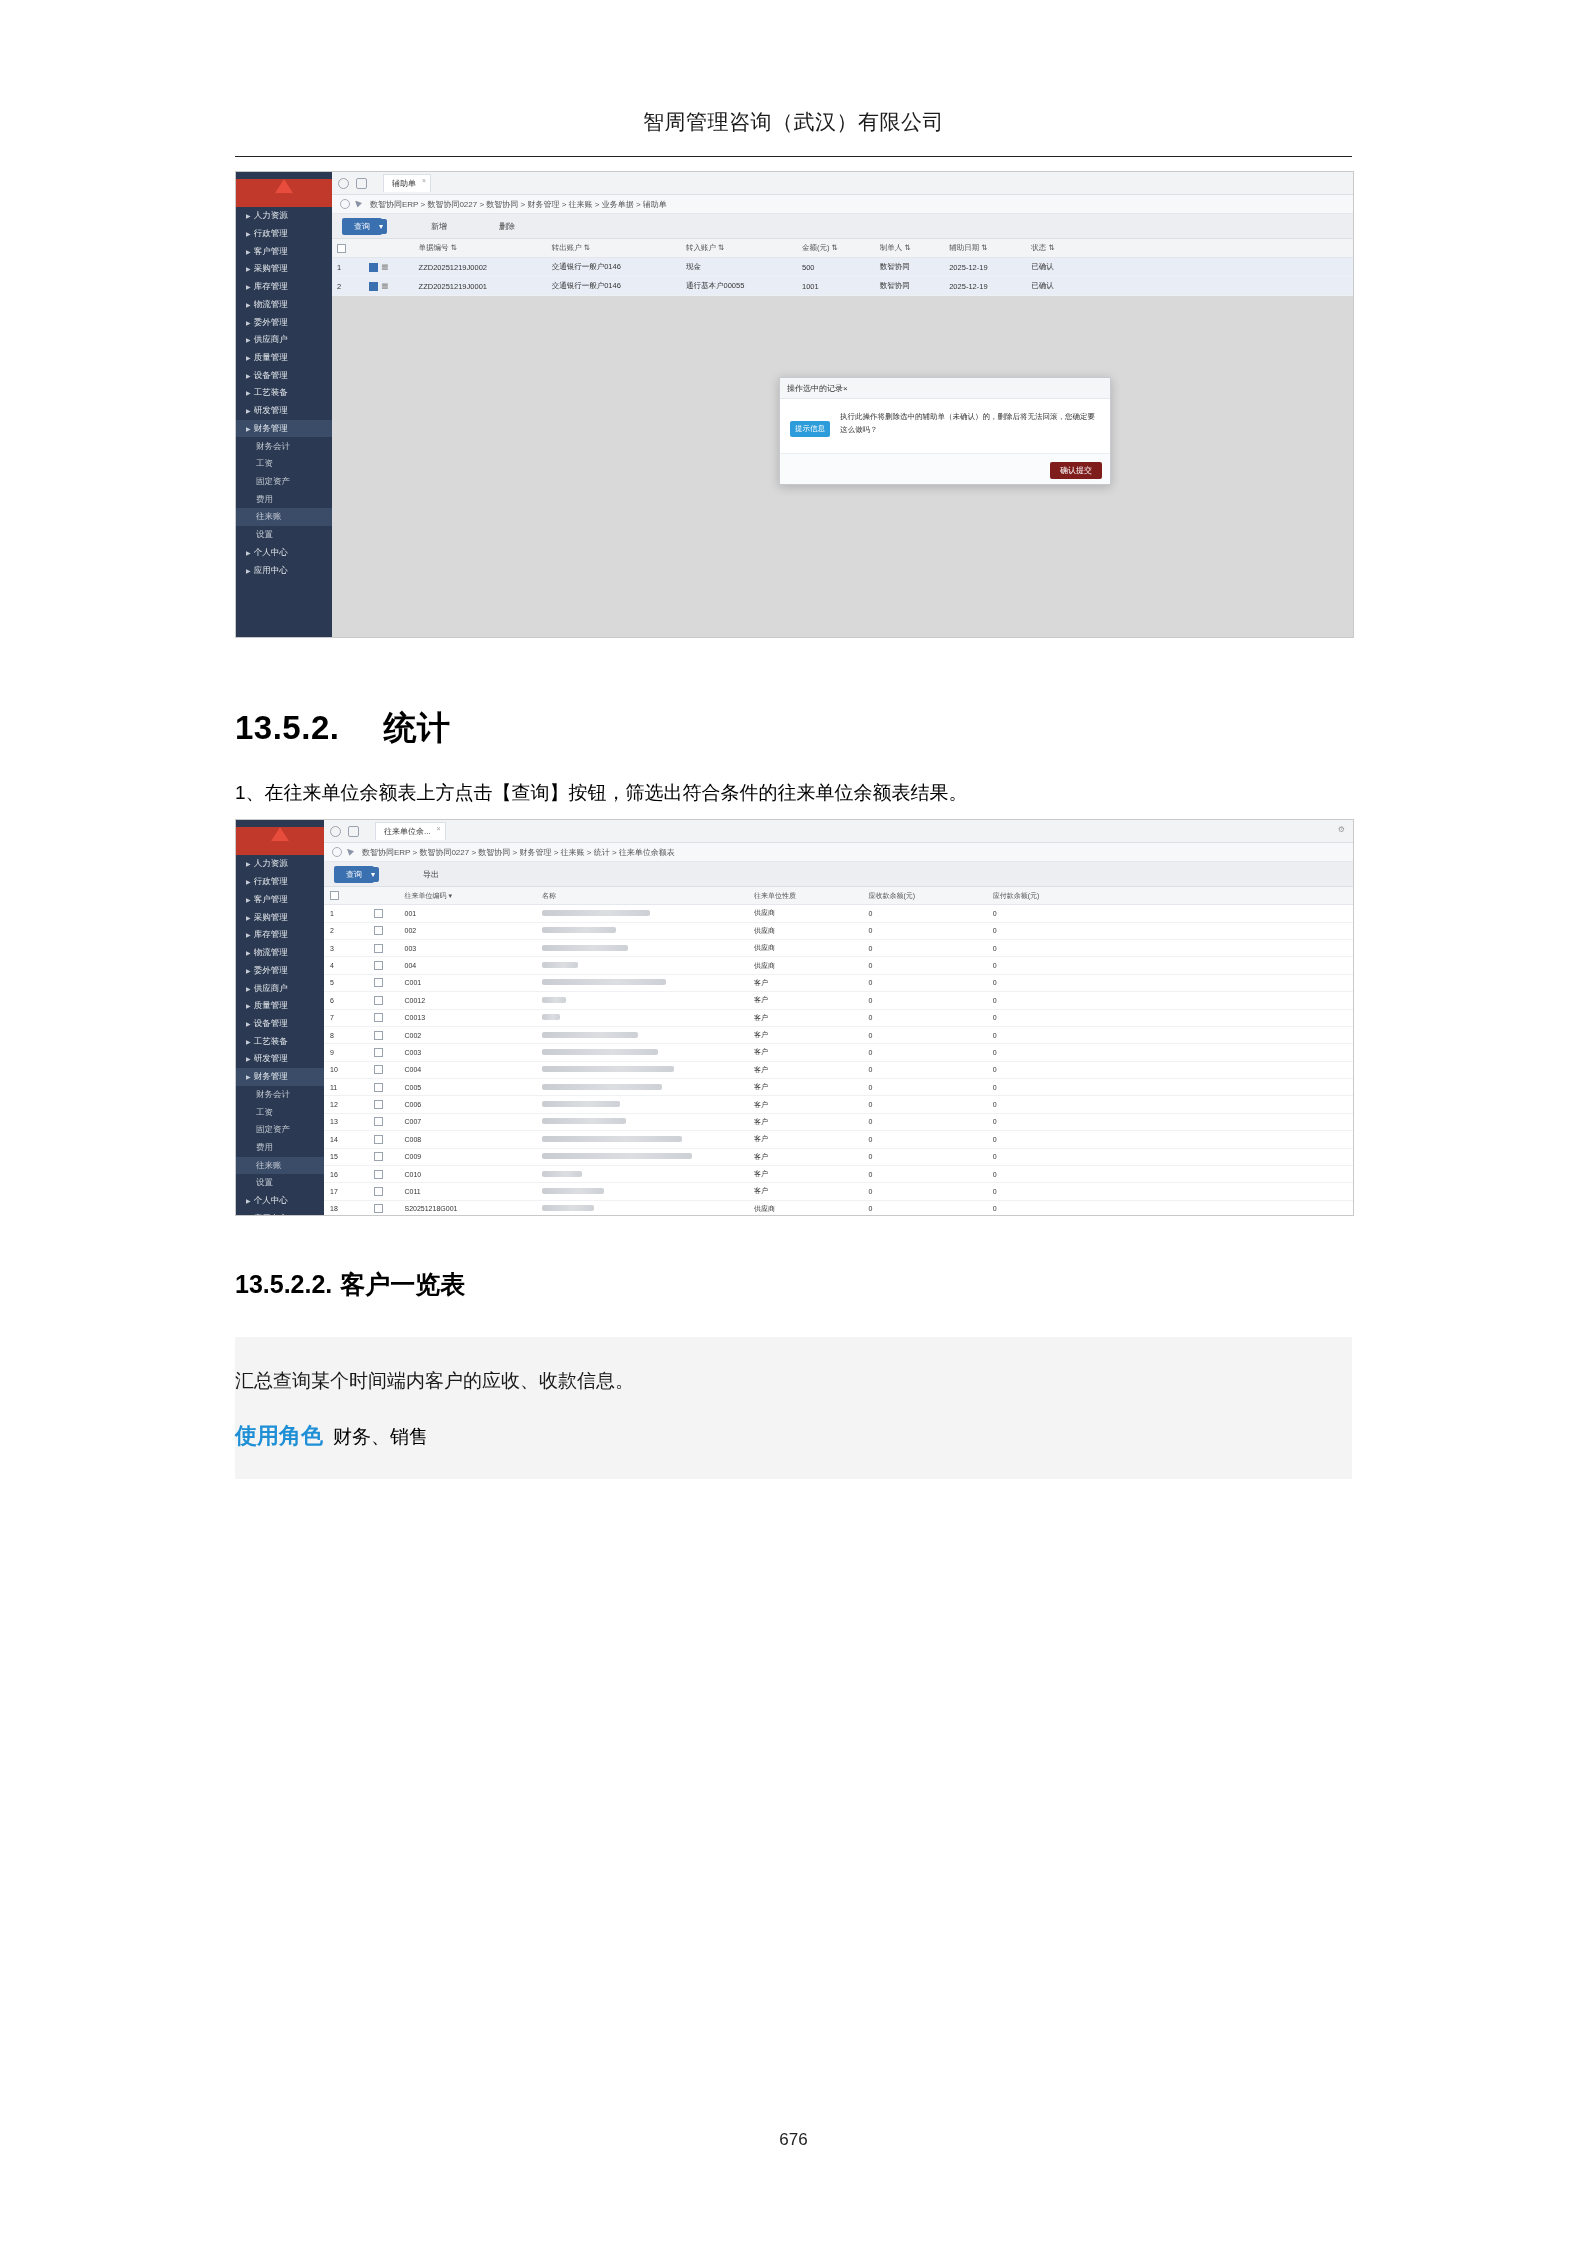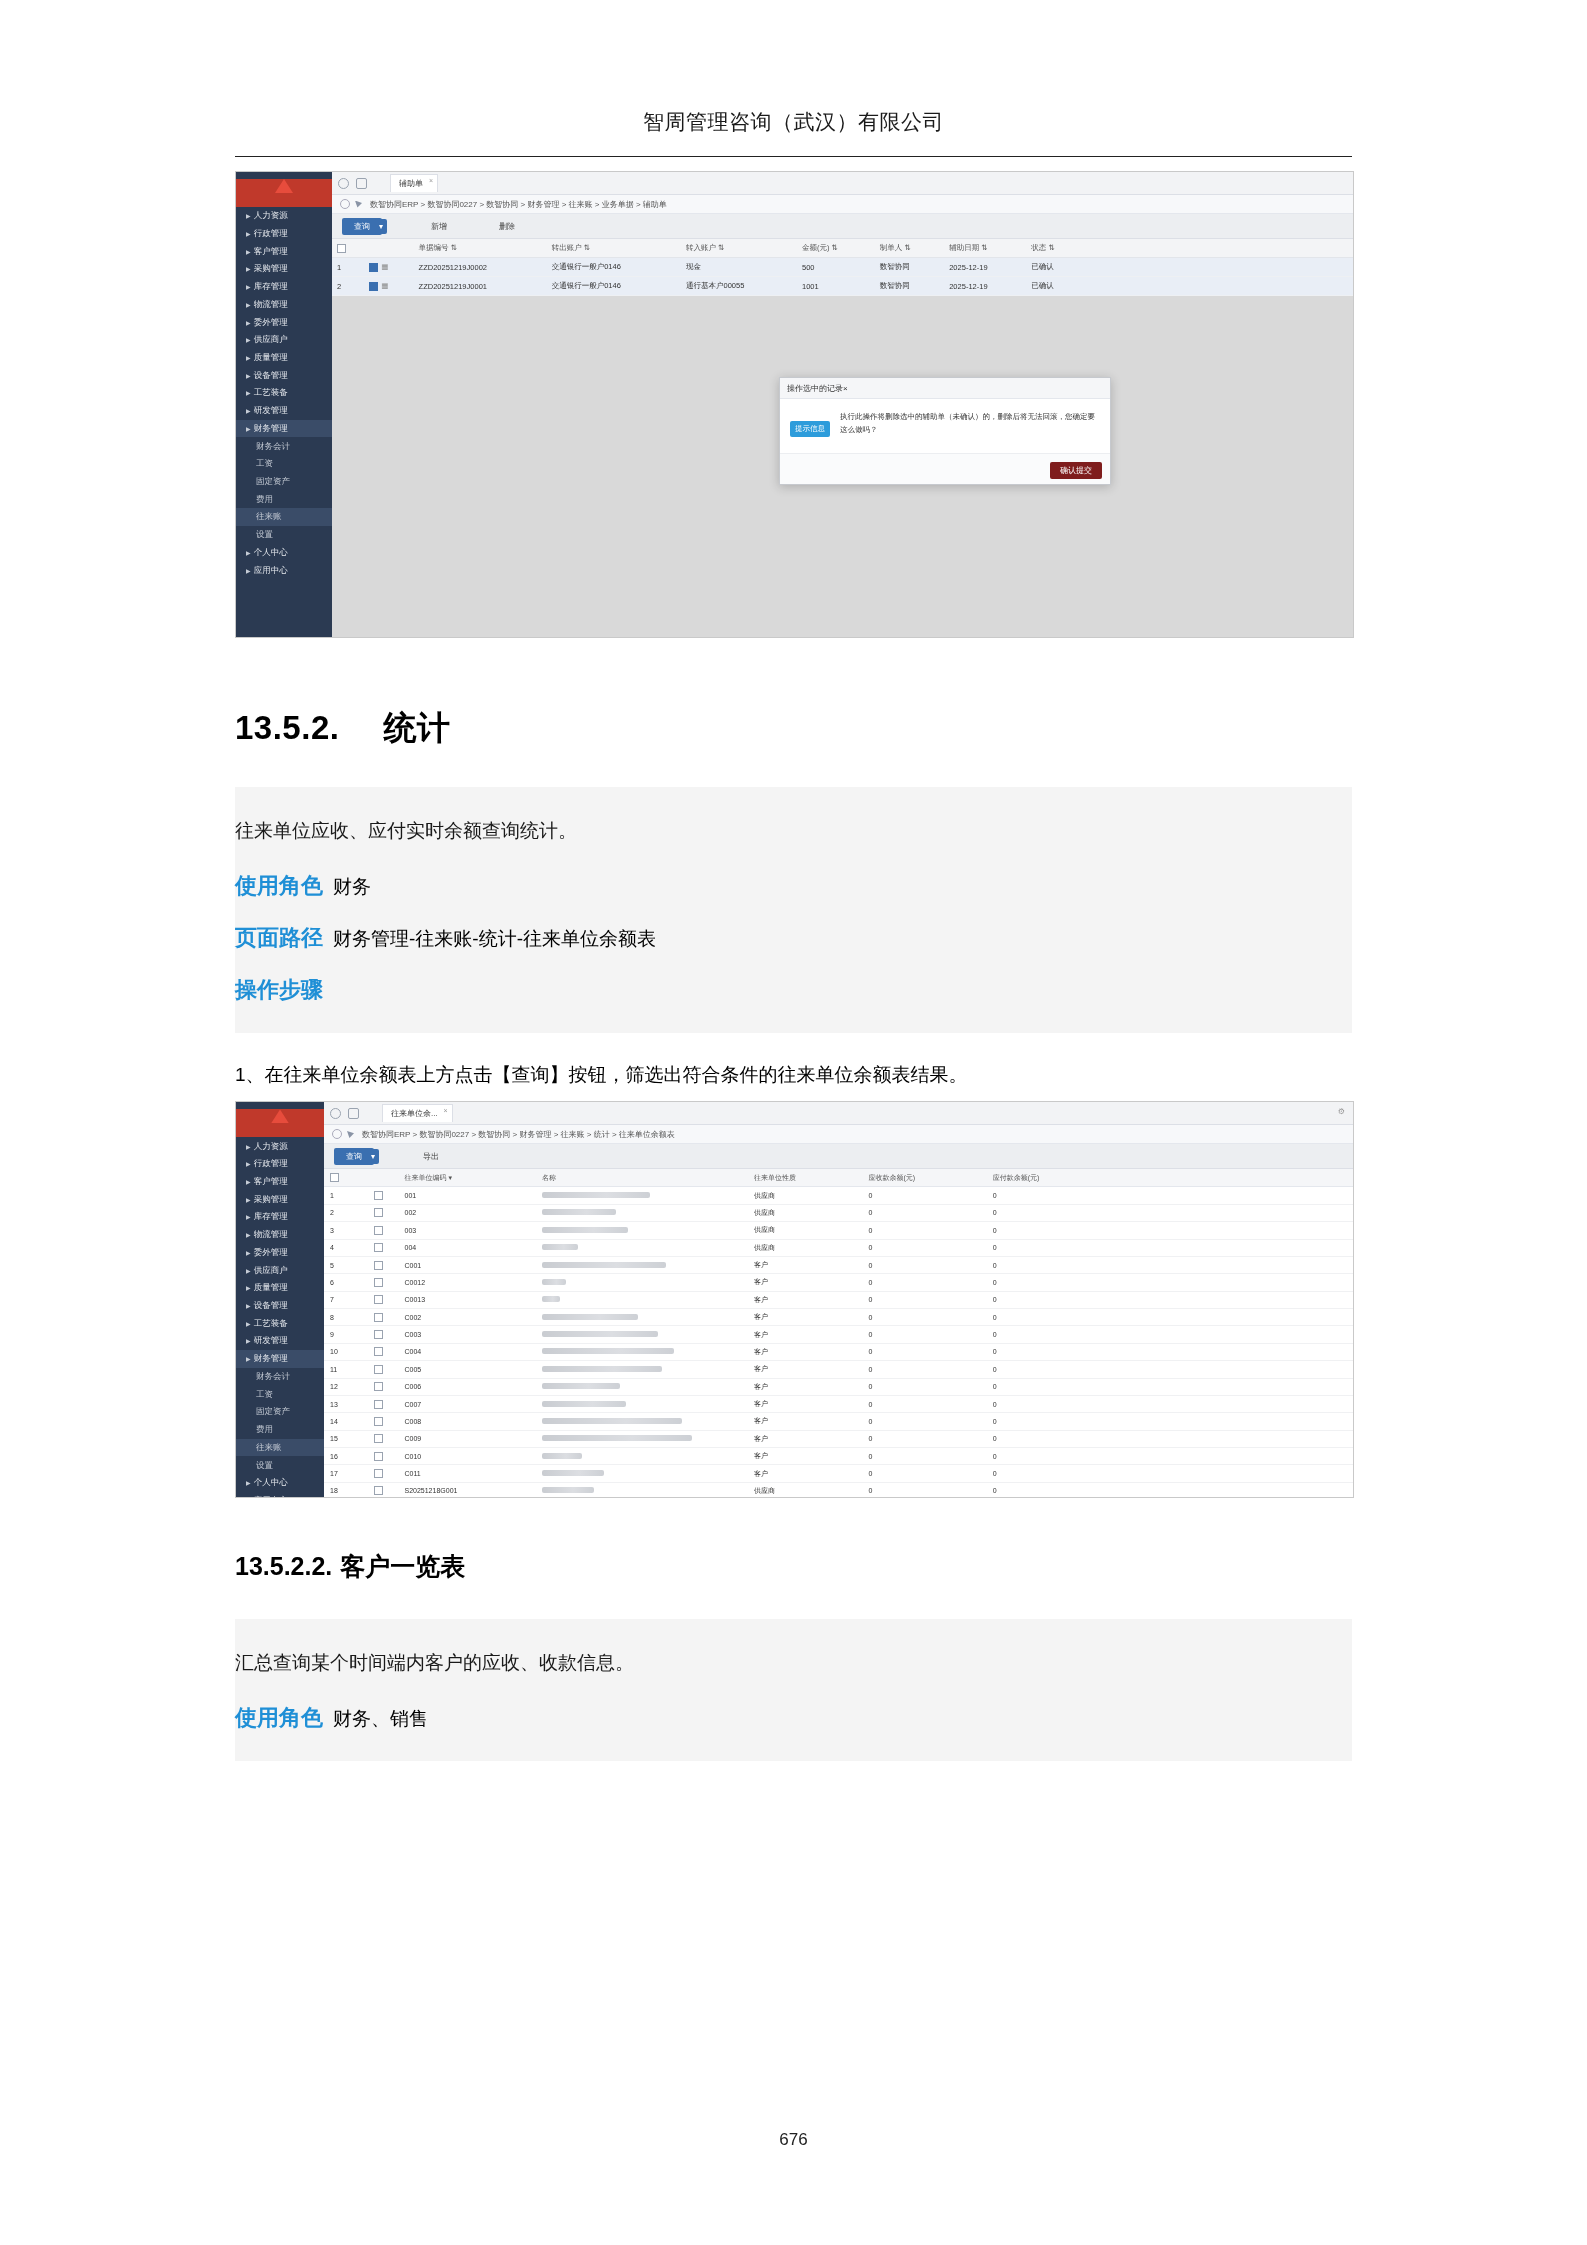--- a/index.html
+++ b/index.html
@@ -81,21 +81,21 @@
     background: #d9d9d9;
   }
   .erp-tabbar {
     height: 22px; background: #f2f3f5; display:flex; align-items:center;
     border-bottom: 1px solid #dcdfe6; padding-left: 6px;
   }
   .tab-icon { width: 9px; height: 9px; border:1px solid #9aa3b0; border-radius:2px; margin-right: 7px;}
   .tab-icon.circle { border-radius: 50%; }
   .erp-tab {
     font-size: 8px; background:#fff; border:1px solid #dcdfe6; border-bottom:none;
-    padding: 3px 14px 3px 8px; margin-left: 16px; color:#333; position: relative;
+    padding: 3px 14px 3px 8px; margin-left: 9px; color:#333; position: relative;
   }
   .erp-tab .x { position:absolute; right:4px; top:2px; font-size:7px; color:#999;}
   .erp-crumbs {
     height: 18px; background:#f7f8fa; display:flex; align-items:center;
     font-size: 8px; color:#555; padding-left: 8px; border-bottom:1px solid #e4e7ed;
   }
   .crumb-ico { width:8px; height:8px; border:1px solid #aab; margin-right:5px; border-radius:50%;}
   .crumb-pin { width:7px;height:7px;background:#8a94a6; margin-right:8px;
     clip-path: polygon(0 0, 100% 35%, 35% 100%); }
   .erp-toolbar {
@@ -291,30 +291,20 @@
         <span class="modal-ok">确认提交</span>
       </div>
     </div>
   </div>
 
   <h2 class="sec">
     <span class="num">13.5.2.</span><span>统计</span>
   </h2>
 
 
-  <div class="grayband">
-    <div class="para">往来单位应收、应付实时余额查询统计。</div>
-    <div class="kv">
-      <span class="key">使用角色</span><span>财务</span>
-    </div>
-    <div class="kv">
-      <span class="key">页面路径</span><span>财务管理-往来账-统计-往来单位余额表</span>
-    </div>
-    <div class="kv-title">操作步骤</div>
-  </div>
 
   <div class="step">1、在往来单位余额表上方点击【查询】按钮，筛选出符合条件的往来单位余额表结果。</div>
 
   <div class="shot shot2">
     <div class="erp-sidebar">
       <div class="erp-logo">
           <div class="erp-logo-inner"></div>
         </div>
       <div id="s2-sidebar">
           <div class="sb-item"><span class="arw">▶</span><span>人力资源</span></div>

